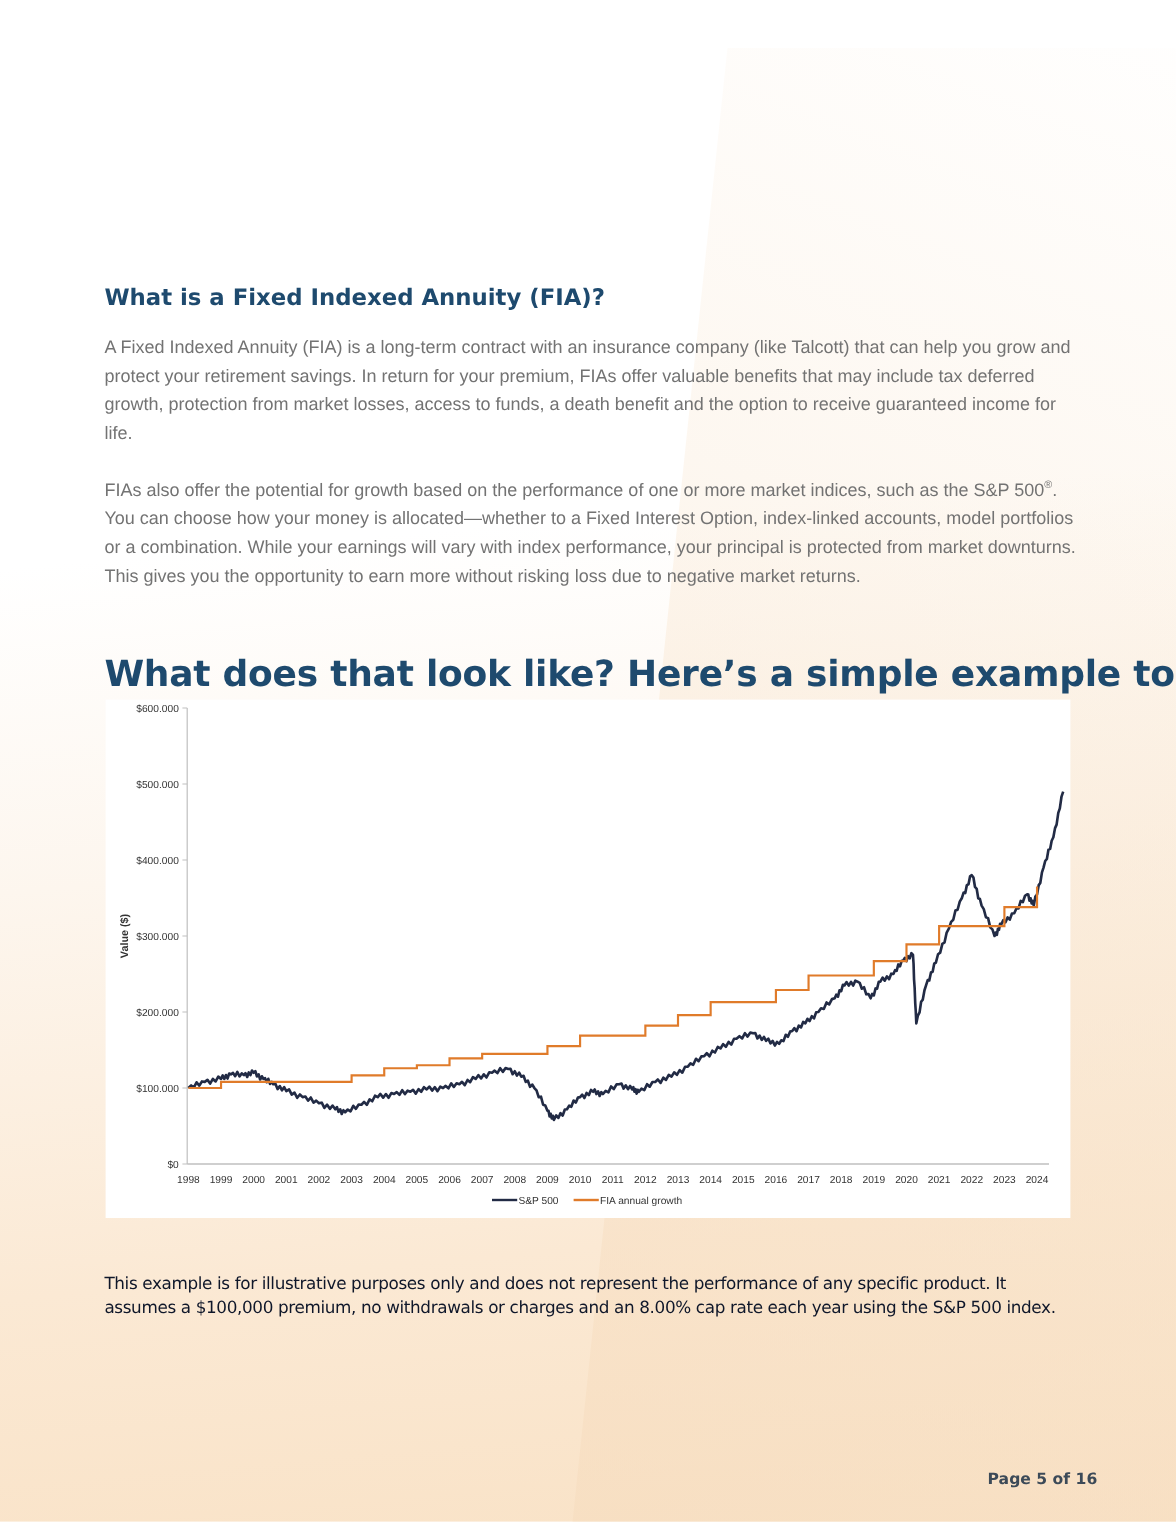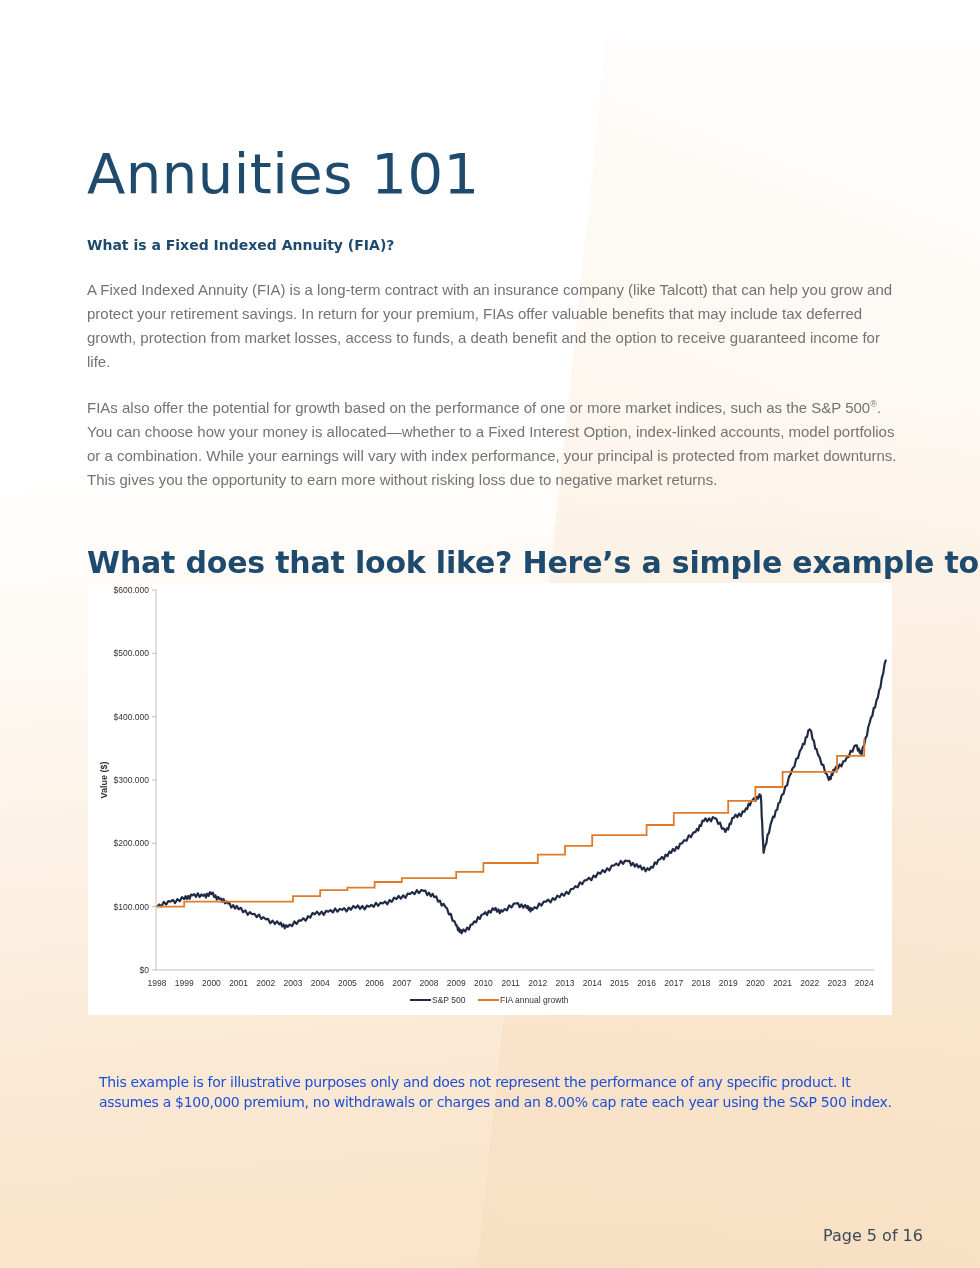--- a/index.html
+++ b/index.html
@@ -17,55 +17,54 @@
   .title {
     position: absolute; left: 87px; top: 78px;
     font-family: "DejaVu Sans", sans-serif; font-weight: 300;
     font-size: 56px; line-height: 64px; color: #1e4a6e; letter-spacing: 0.5px;
     margin: 0; font-weight: normal;
   }
   h2.section {
     position: absolute; left: 87px; margin: 0;
     font-family: "DejaVu Sans", sans-serif; font-weight: bold; color: #1e4a6e;
   }
-  .h-what { top: 237px; font-size: 14px; }
+  .h-what { top: 237px; font-size: 19px; }
   .h-example { top: 545px; font-size: 30px; letter-spacing: -0.2px; }
   .para {
     position: absolute; left: 87px; width: 810px; margin: 0;
     font-family: Liberation Sans, sans-serif; font-size: 15px; line-height: 24px; color: #737373;
   }
   .p1 { top: 278px; }
   .p2 { top: 392px; }
   sup.reg { font-size: 9px; }
   .chart-box {
     position: absolute; left: 88px; top: 583px; width: 804px; height: 432px;
     background: #ffffff;
   }
   .chart-box svg { position: absolute; left: 0; top: 0; }
   .footnote {
-    position: absolute; left: 87px; top: 1061px; width: 810px; margin: 12px;
-    font-family: "DejaVu Sans", sans-serif; font-size: 14px; line-height: 19.5px; color: #1d4ed8;
+    position: absolute; left: 87px; top: 1061px; width: 810px; margin: 0;
+    font-family: "DejaVu Sans", sans-serif; font-size: 14px; line-height: 19.5px; color: #0f172a;
     letter-spacing: -0.3px;
   }
   .page-num {
     position: absolute; left: 823px; top: 1226px;
-    font-family: "DejaVu Sans", sans-serif; font-size: 16px; color: #3c4a58;
+    font-family: "DejaVu Sans", sans-serif; font-size: 13px; color: #3c4a58; font-weight: bold;
   }
   .tick { font-family: "Liberation Sans", sans-serif; font-size: 8.5px; fill: #333; }
   .axis-title { font-family: "Liberation Sans", sans-serif; font-size: 9px; font-weight: bold; fill: #333; }
   .legend-text { font-family: "Liberation Sans", sans-serif; font-size: 8.5px; fill: #333; }
 </style>
 </head>
 <body>
 
 <div class="bg-shape"></div>
 
 <h1 class="title">
   <br>
-  <span>Annuities 101</span>
 </h1>
 
 <h2 class="section h-what">What is a Fixed Indexed Annuity (FIA)?</h2>
 
 <p class="para p1">A Fixed Indexed Annuity (FIA) is a long-term contract with an insurance company (like Talcott) that can help you grow and protect your retirement savings. In return for your premium, FIAs offer valuable benefits that may include tax deferred growth, protection from market losses, access to funds, a death benefit and the option to receive guaranteed income for life.</p>
 
 <p class="para p2"><span>FIAs also offer the potential for growth based on the performance of one or more market indices, such as the S&amp;P 500</span><sup class="reg">®</sup><span>. You can choose how your money is allocated—whether to a Fixed Interest Option, index-linked accounts, model portfolios or a combination. While your earnings will vary with index performance, your principal is protected from market downturns. This gives you the opportunity to earn more without risking loss due to negative market returns.</span></p>
 
 <h2 class="section h-example">What does that look like? Here’s a simple example to illustrate.</h2>
 

